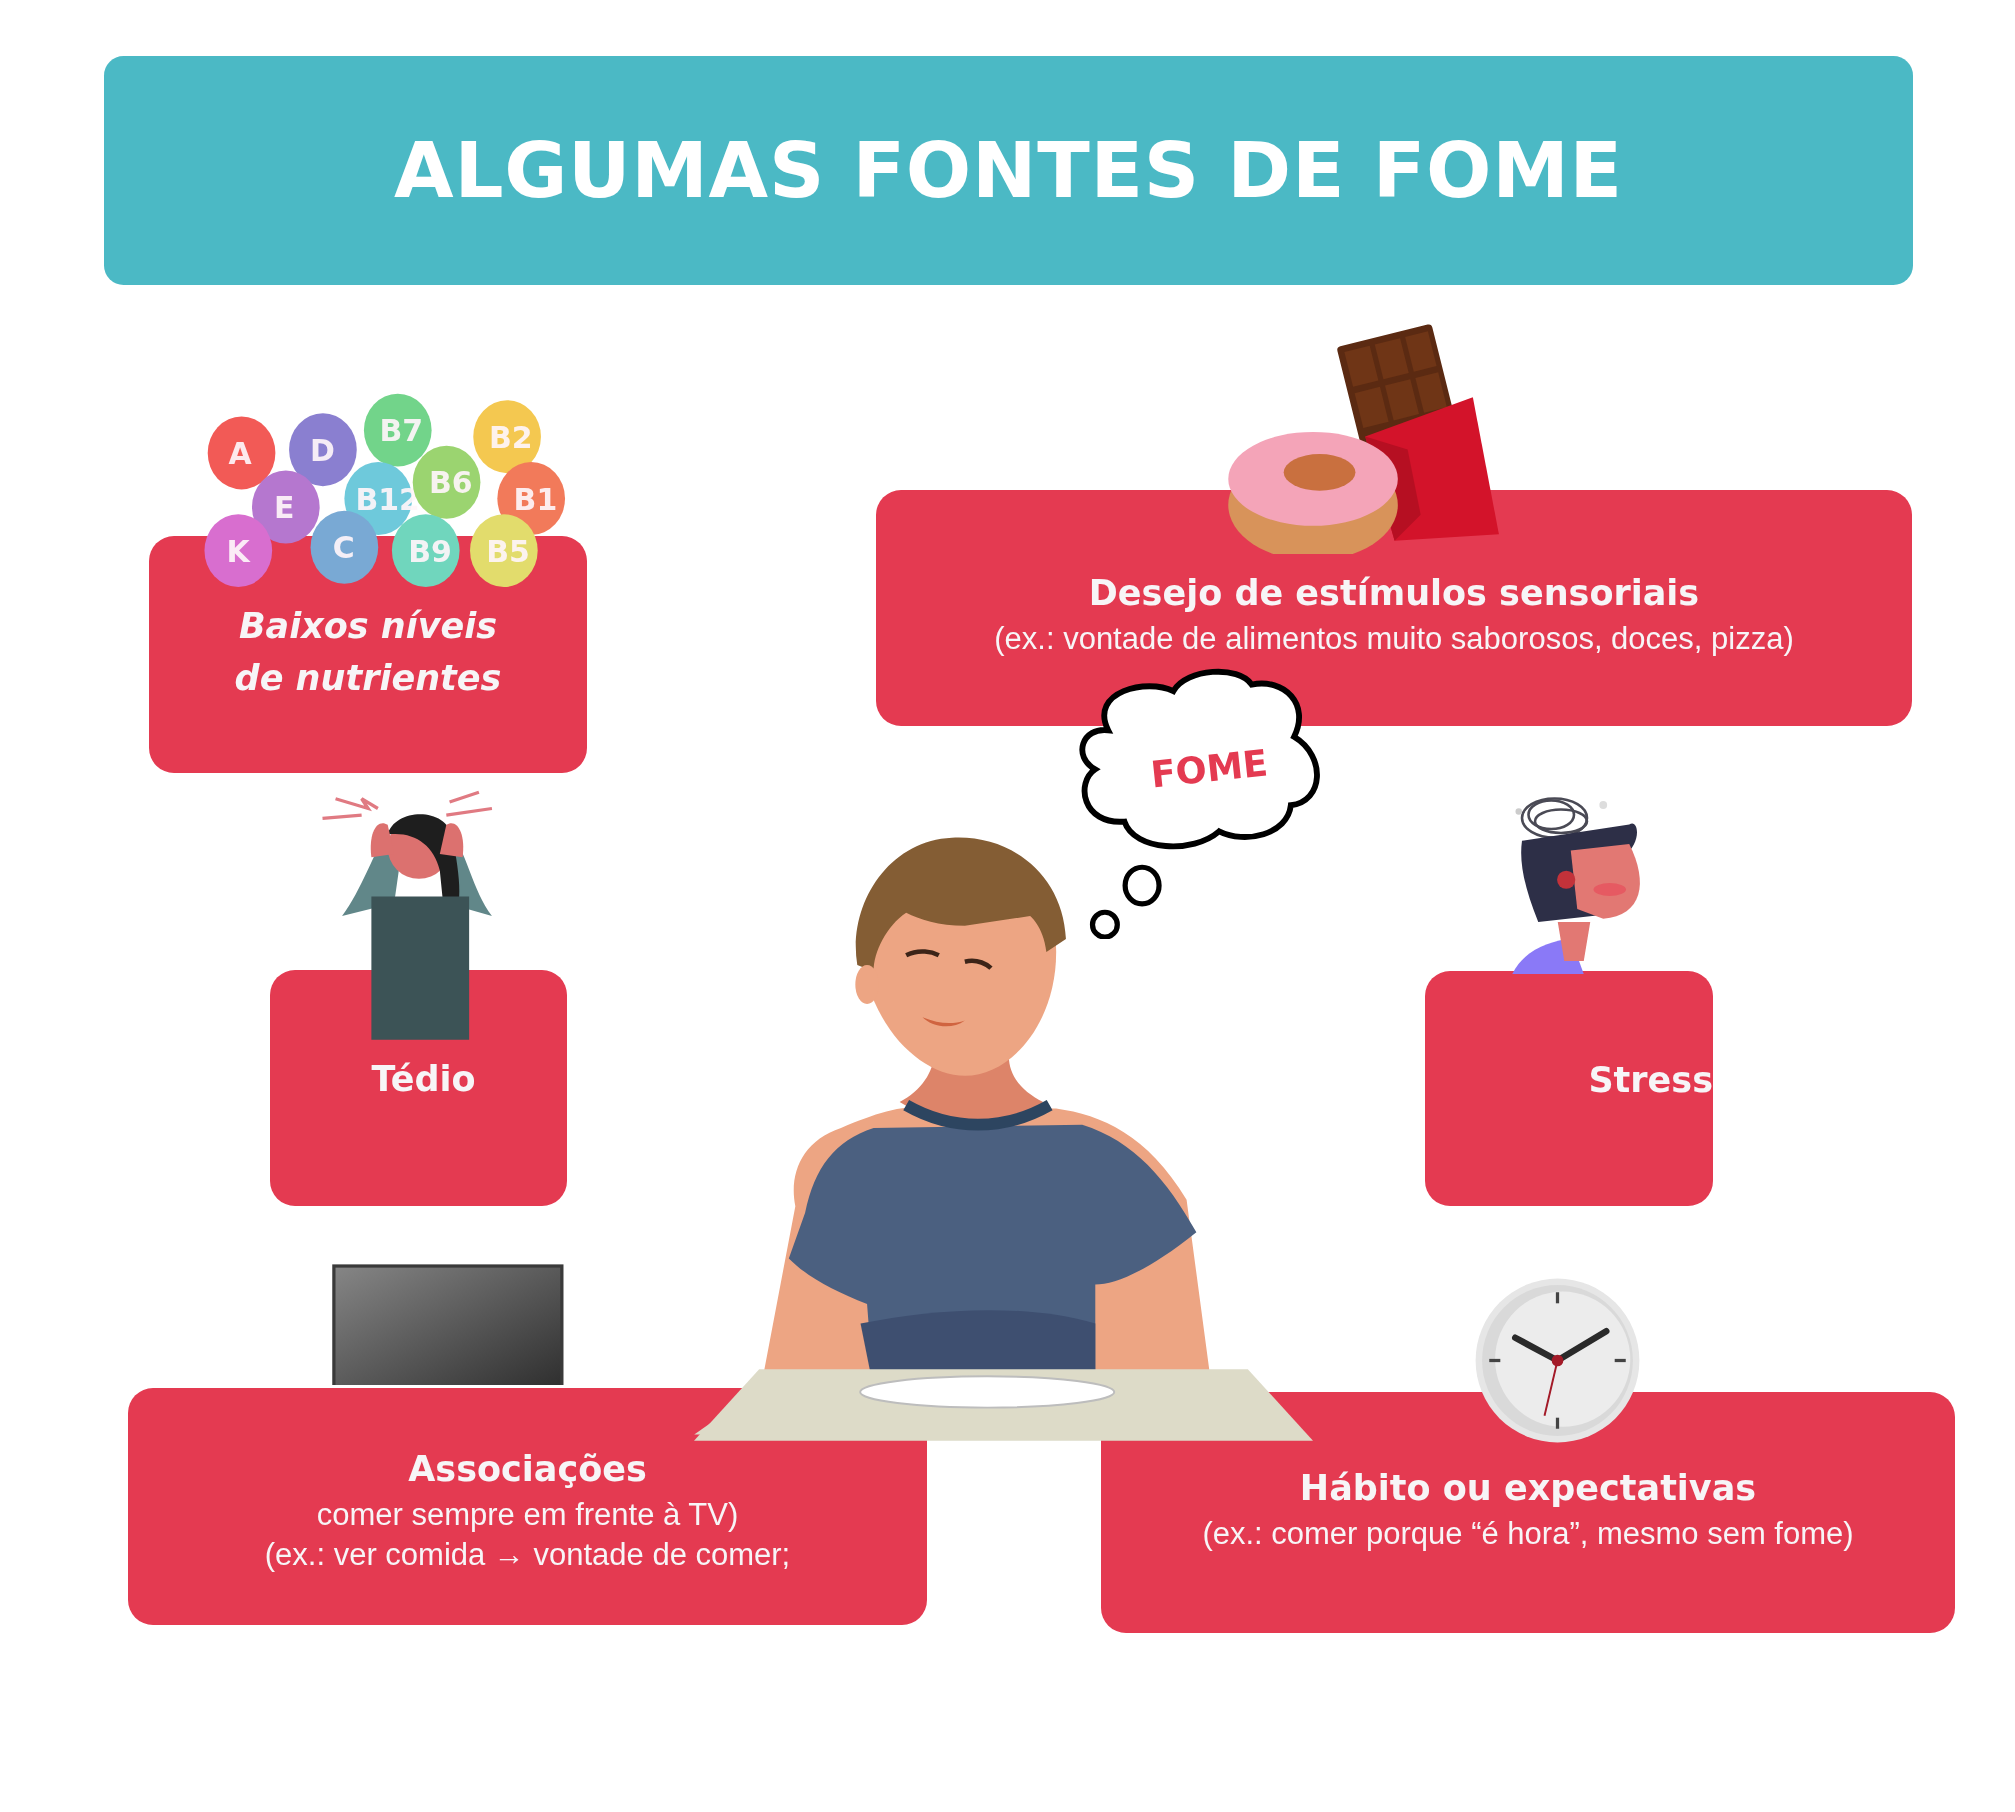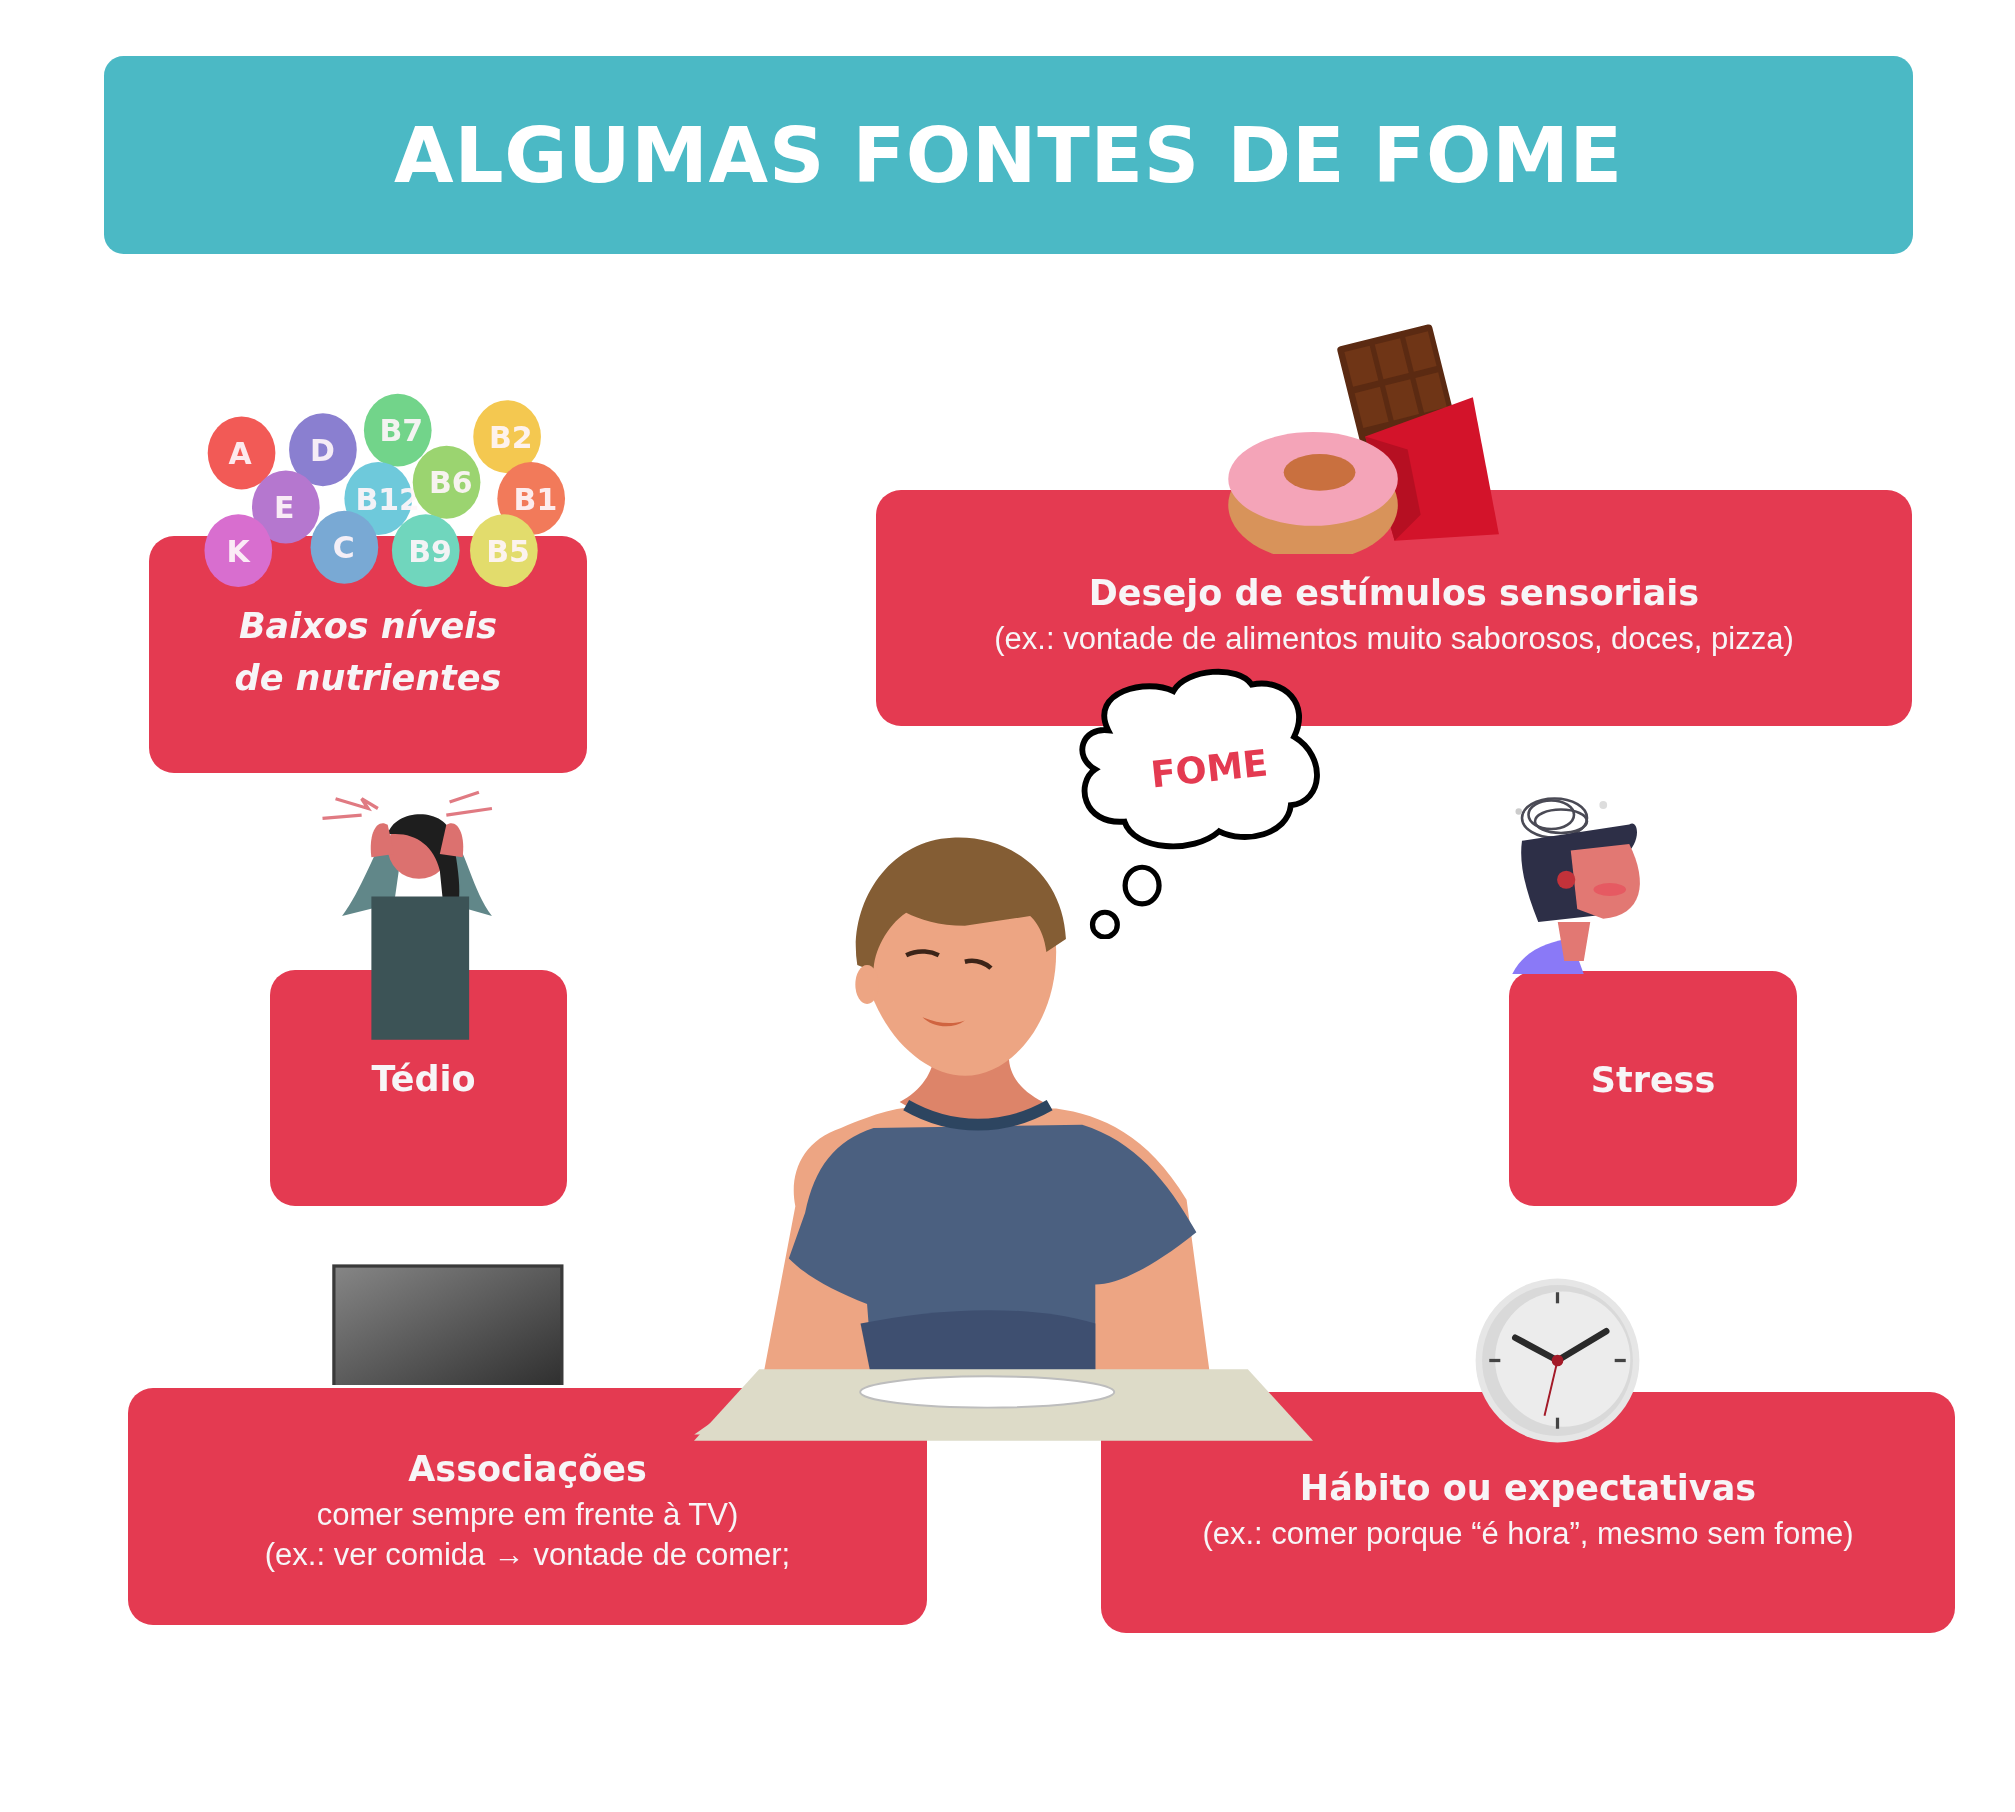--- a/index.html
+++ b/index.html
@@ -1,19 +1,19 @@
 <!DOCTYPE html>
 <html style="font-size:10.4px"><head>
 <meta charset="utf-8">
 <style>
   html, body { margin:0; padding:0; background:#ffffff; }
   body { width:2015px; height:1813px; position:relative; overflow:hidden;
          font-family:"DejaVu Sans", sans-serif; }
   .abs { position:absolute; }
-  .header { left:104px; top:56px; width:1809px; height:198px; background:#4bb9c5;
+  .header { left:104px; top:56px; width:1809px; height:229px; background:#4bb9c5;
             border-radius:19.6px; display:flex; align-items:center; justify-content:center; }
   .header h1 { margin:0; color:#ffffff; font-family:"DejaVu Sans", sans-serif;
                font-weight:bold; font-size:77px; letter-spacing:0.7px; }
   .card { background:#e43a51; border-radius:25px; color:#f7f5f7; text-align:center; }
   .card .title { font-family:"DejaVu Sans", sans-serif; font-weight:bold; font-size:35px; line-height:52px; }
   .card .sub { font-family:Liberation Sans, sans-serif; font-size:31px; line-height:40px; }
   .fome-text { font-family:"DejaVu Sans", sans-serif; font-weight:bold; font-size:56px; fill:#e43a51; }
   .vit-label { font-family:"DejaVu Sans", sans-serif; font-weight:bold; font-size:46px; fill:#fff6fa; opacity:.92; }
 </style>
 </head>
@@ -98,21 +98,21 @@
   </g>
   <path d="M40,210 C70,170 90,110 100,100 L130,120 L120,190 Z" fill="#618789"></path>
   <path d="M270,210 C240,170 230,110 215,100 L190,120 L200,190 Z" fill="#618789"></path>
   <circle cx="158" cy="105" r="48" fill="#dc716f"></circle>
   <path d="M110,85 C120,45 200,40 210,90 C220,150 230,200 200,240 L190,140 C180,100 150,80 110,85 Z" fill="#1e1e1e"></path>
   <path d="M85,120 C80,80 95,60 110,70 L120,115 Z" fill="#dc716f"></path>
   <path d="M225,120 C230,80 215,60 200,70 L190,115 Z" fill="#dc716f"></path>
   <path d="M85,180 L235,180 L235,400 L85,400 Z" fill="#3c5356"></path>
 </svg>
 
-<div class="abs card" style="left:1509px; top:971px; width:288px; height:235px;">
+<div class="abs card" style="left:1425px; top:971px; width:288px; height:235px;text-align:right;">
   <div class="title" style="margin-top:83px;">Stress</div>
 </div>
 <svg class="abs" style="left:1499px; top:792px;" width="150" height="182" viewBox="0 0 230 280">
   <g fill="none" stroke="#4a4a55" stroke-width="4">
     <ellipse cx="85" cy="40" rx="50" ry="30"></ellipse>
       <ellipse cx="80" cy="35" rx="35" ry="22"></ellipse>
       <ellipse cx="95" cy="45" rx="40" ry="18"></ellipse>
   </g>
   <circle cx="30" cy="30" r="5" fill="#ccc"></circle>
     <circle cx="160" cy="20" r="6" fill="#ddd"></circle>

